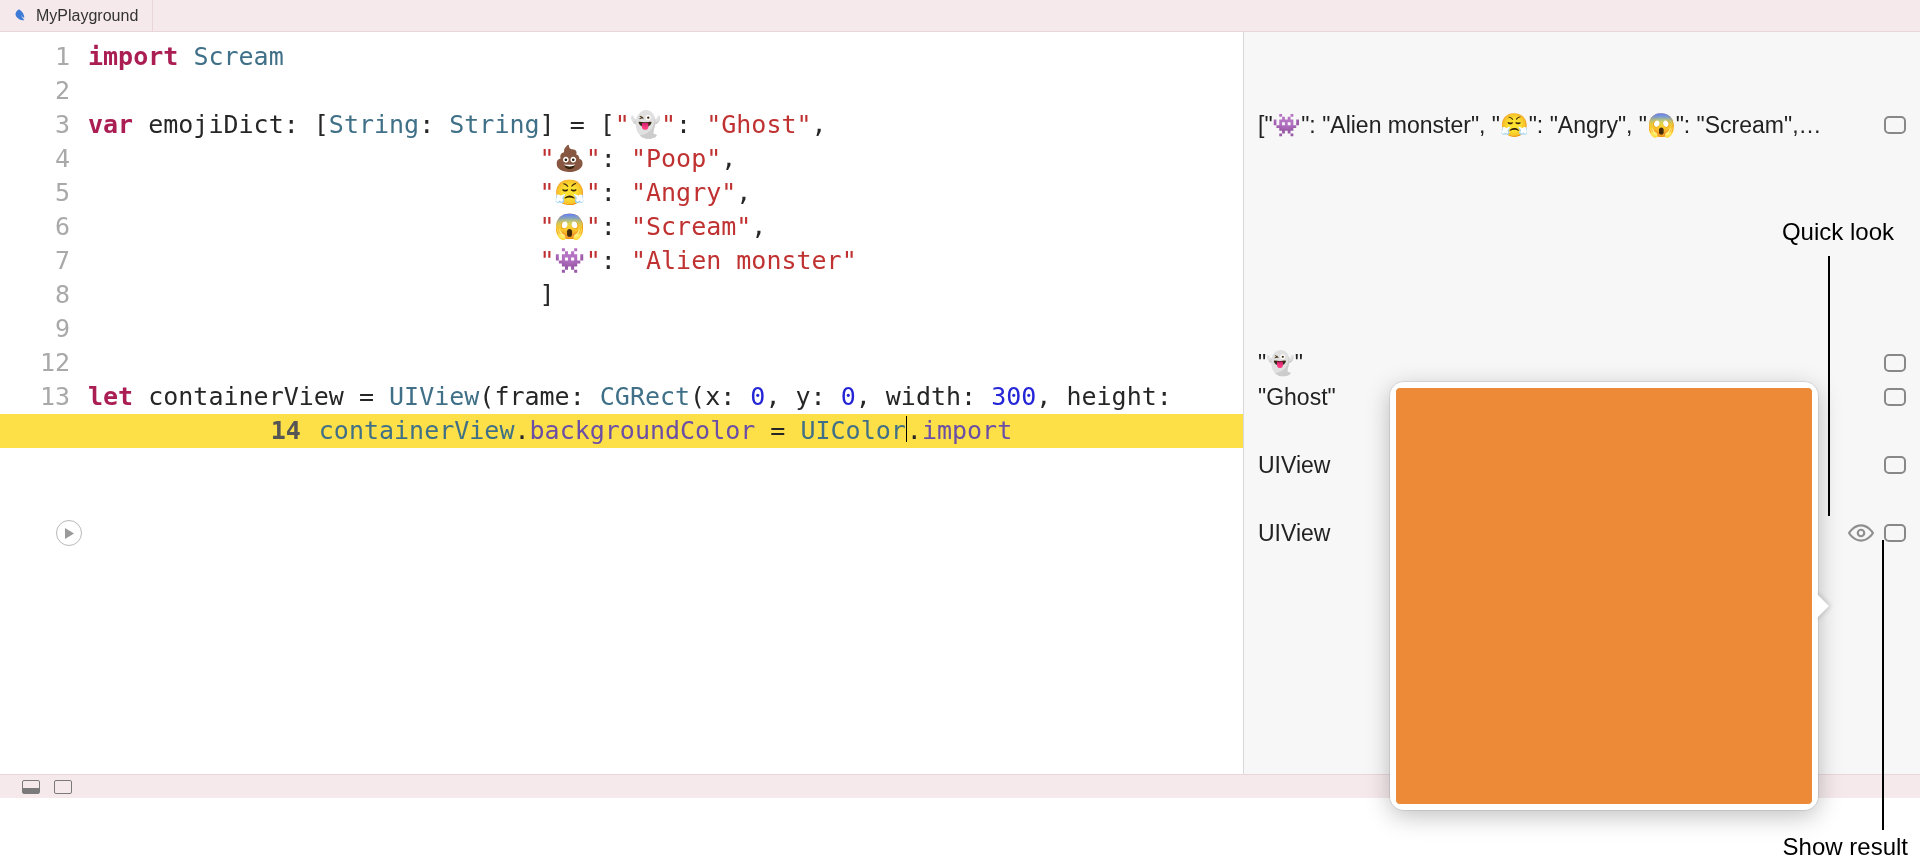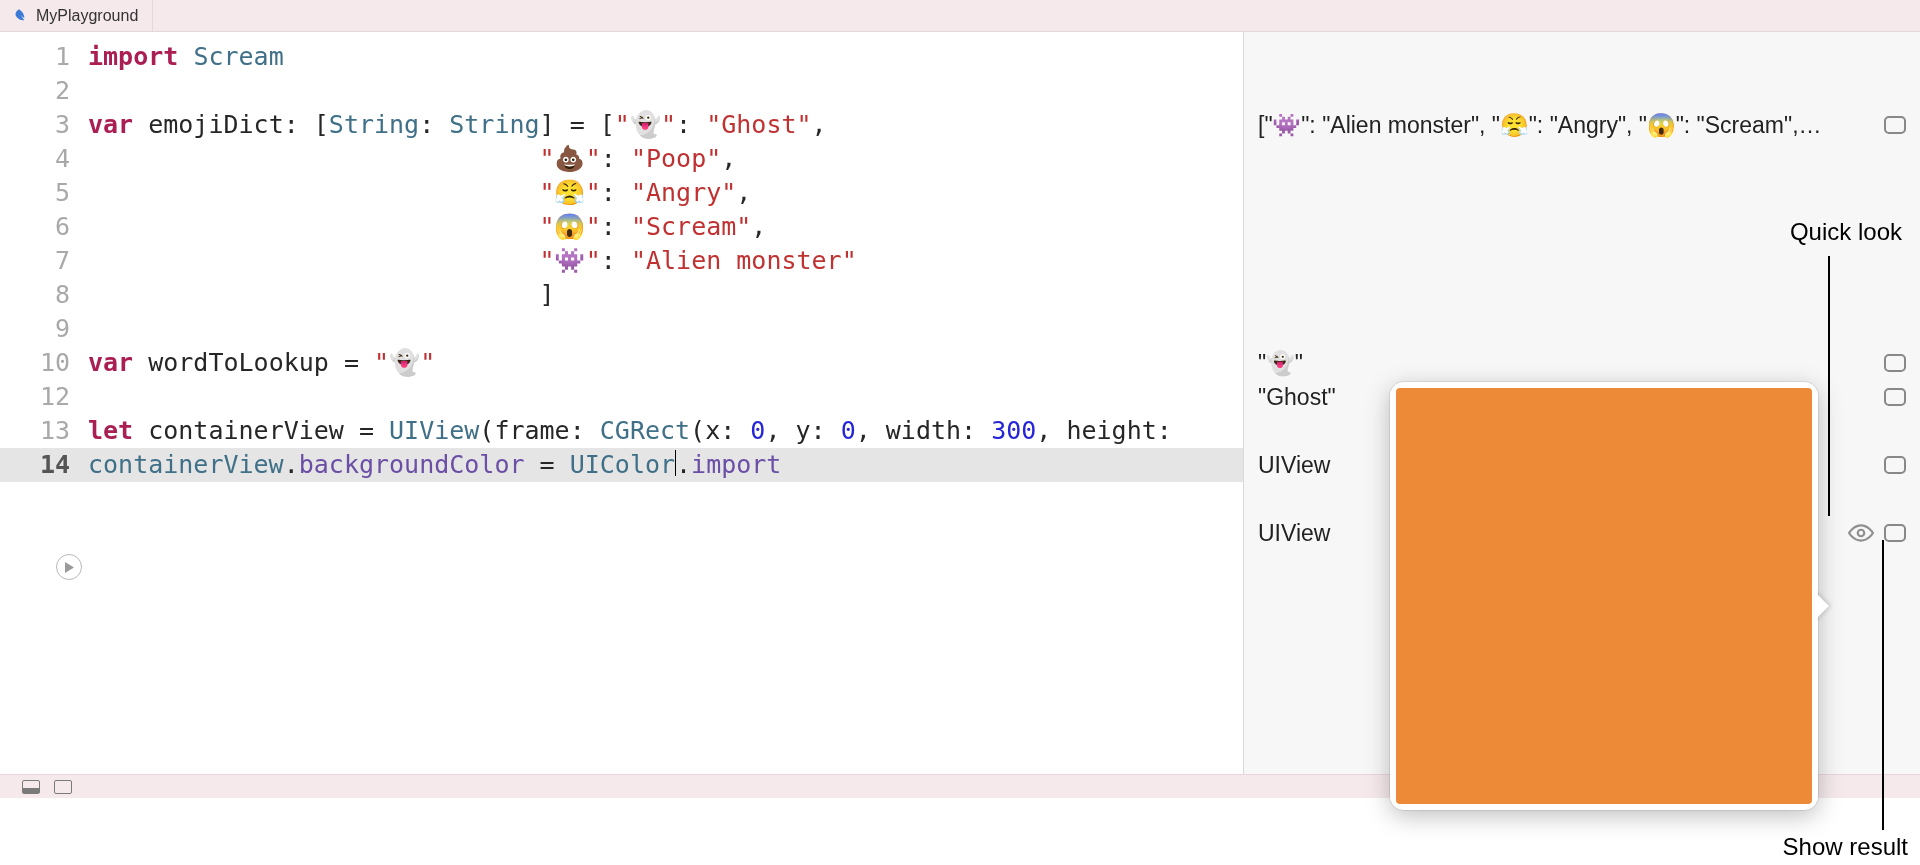--- a/index.html
+++ b/index.html
@@ -62,21 +62,21 @@
     display:flex; align-items:center; justify-content:center; color:#9a9a9a;
     cursor:pointer;
   }
   .tok-kw { color:#aa1e54; font-weight:600; }
   .tok-type { color:#3f7087; }
   .tok-str { color:#c03131; }
   .tok-num { color:#2525d8; }
   .tok-id { color:#3f7087; }
   .tok-plain { color:#262626; }
   .tok-member { color:#6b4ea5; }
-  .current-line { background:#e5e5e5; }
+  .current-line { background:#fde047;justify-content:center; }
   .emoji { font-family: "Apple Color Emoji","Segoe UI Emoji","Noto Color Emoji",sans-serif; }
   .cursor {
     display:inline-block; width:1px; height:26px; background:#000; vertical-align:-3px;
   }
 
   .results {
     flex:1;
     background:#f7f7f7;
     position:relative;
     font-size: 23px;
@@ -215,24 +215,20 @@
 
       <div class="code-line">
         <span class="gutter">8</span>
         <span><span>                              </span><span class="tok-plain">]</span></span>
       </div>
 
       <div class="code-line">
         <span class="gutter">9</span>
       </div>
 
-      <div class="code-line">
-        <span class="gutter">10</span>
-        <span><span class="tok-kw">var</span><span> </span><span class="tok-plain">wordToLookup</span><span class="tok-plain"> = </span><span class="tok-str">"</span><span class="emoji">👻</span><span class="tok-str">"</span></span>
-      </div>
 
 
       <div class="code-line">
         <span class="gutter">12</span>
       </div>
 
       <div class="code-line">
         <span class="gutter">13</span>
         <span><span class="tok-kw">let</span><span> </span><span class="tok-plain">containerView</span><span class="tok-plain"> = </span><span class="tok-type">UIView</span><span class="tok-plain">(frame: </span><span class="tok-type">CGRect</span><span class="tok-plain">(x: </span><span class="tok-num">0</span><span class="tok-plain">, y: </span><span class="tok-num">0</span><span class="tok-plain">, width: </span><span class="tok-num">300</span><span class="tok-plain">, height:</span></span>
       </div>
@@ -307,17 +303,17 @@
     <div class="popover-arrow"></div>
   </div>
 
 </div>
 
 <div class="bottombar">
   <div class="console-icon bottom"></div>
   <div class="console-icon"></div>
 </div>
 
-<div class="annotation" style="top:218px; right:18px;">Quick look</div>
+<div class="annotation" style="top:218px; right:26px;">Quick look</div>
 <div class="anno-line" style="top:256px; right:90px; width:2px; height:260px;"></div>
 
 <div class="annotation" style="bottom:4px; right:12px;">Show result</div>
 <div class="anno-line" style="top:540px; right:36px; width:2px; height:290px;"></div>
 
 </body></html>

